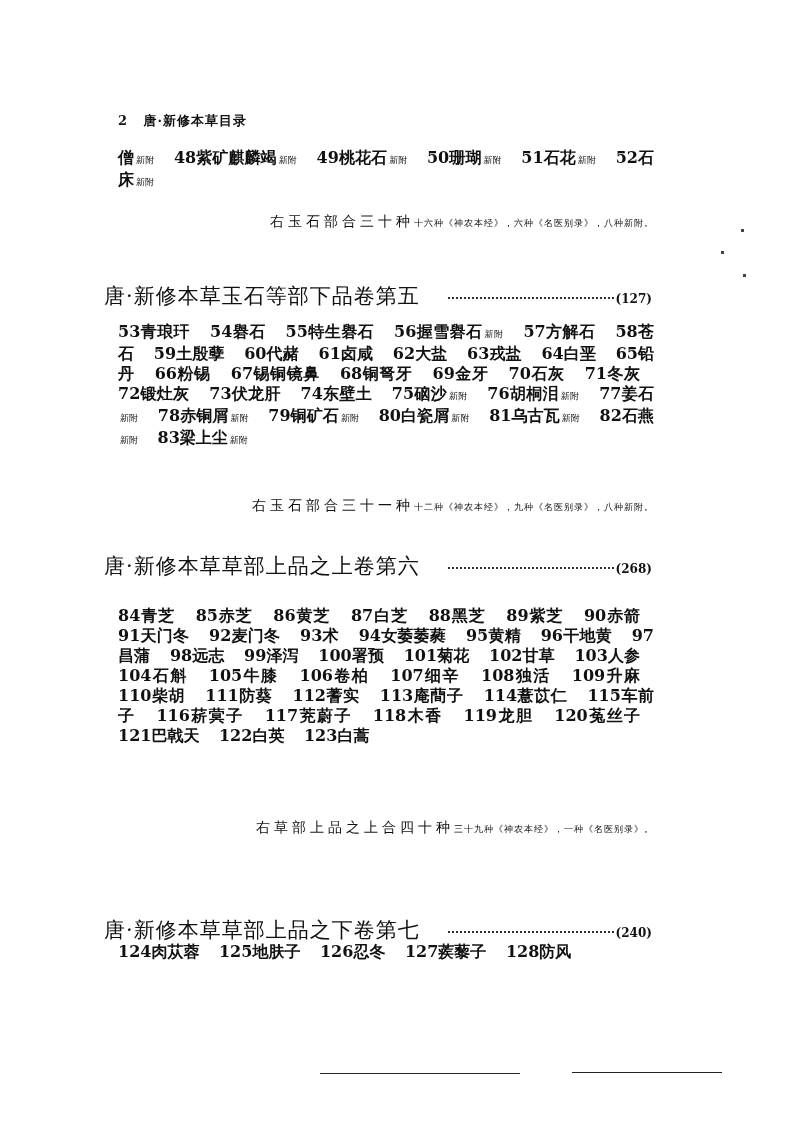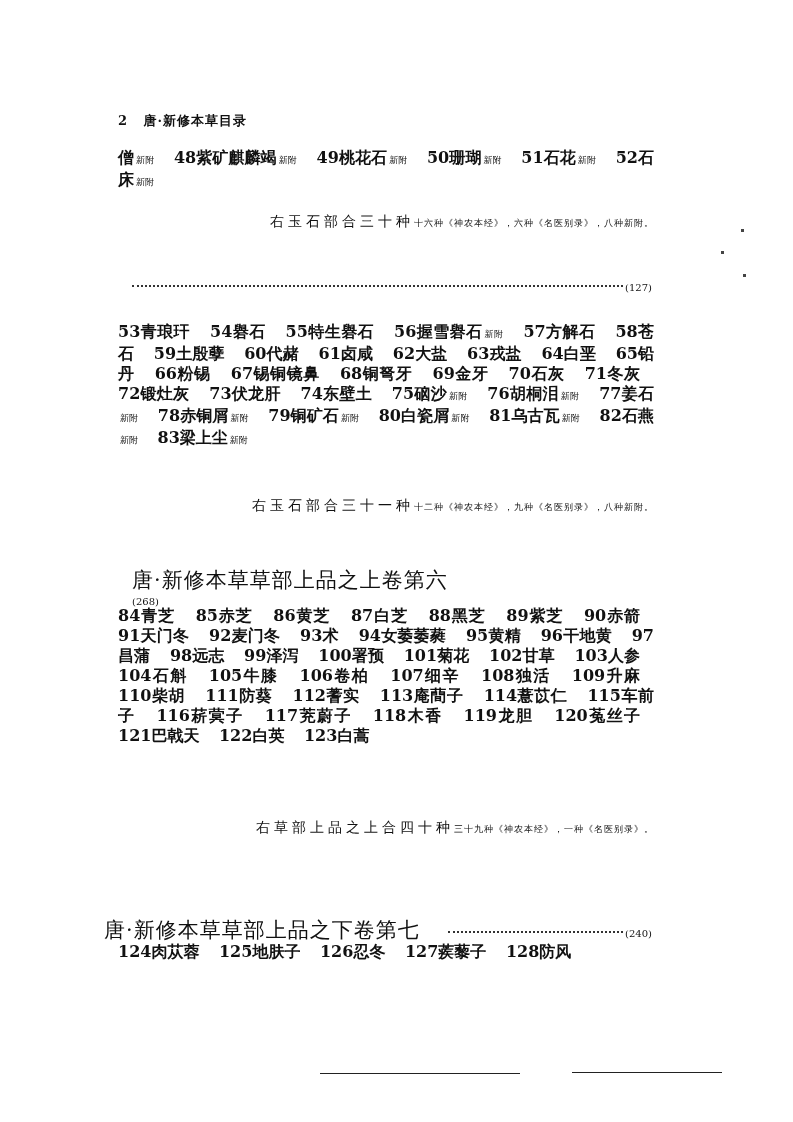--- a/index.html
+++ b/index.html
@@ -27,47 +27,48 @@
   .summary .small { font-size: 9px; letter-spacing: 1px; }
   .vol-heading {
     position: absolute; left: 104px; width: 548px;
     font-size: 21px; display: flex; align-items: baseline;
   }
   .vol-heading .title { letter-spacing: 1px; white-space: nowrap; }
   .vol-heading .leader {
     flex: 1; margin: 0 2px 0 28px; border-bottom: 2px dotted #333;
     height: 0; position: relative; top: -4px;
   }
-  .vol-heading .page { font-size: 10px; font-weight: normal; white-space: nowrap; }
+  .vol-heading .page { font-size: 12px; font-weight: bold; white-space: nowrap; }
   .rule { position: absolute; height: 1px; background: #222; }
   .speck { position: absolute; width: 3px; height: 3px; background: #444; }
 </style>
 </head>
 <body>
 
 <div class="page-header">
   <span class="num">2</span>
   <span>唐·新修本草目录</span>
 </div>
 
 <div class="entries" style="top:148px;"><span class="entry"><span></span><span>僧</span><span class="note">新附</span></span> <span class="entry"><span>48</span><span>紫矿麒麟竭</span><span class="note">新附</span></span> <span class="entry"><span>49</span><span>桃花石</span><span class="note">新附</span></span> <span class="entry"><span>50</span><span>珊瑚</span><span class="note">新附</span></span> <span class="entry"><span>51</span><span>石花</span><span class="note">新附</span></span> <span class="entry"><span>52</span><span>石床</span><span class="note">新附</span></span> </div>
 <div class="summary" style="top:210px;">
   <span class="main">右玉石部合三十种</span><span class="small">十六种《神农本经》，六种《名医别录》，八种新附。</span>
 </div>
 
 <div class="vol-heading" style="top:282px;">
+  <span class="title">唐·新修本草玉石等部下品卷第五</span>
   <span class="leader"></span>
   <span class="page">(127)</span>
 </div>
 <div class="entries" style="top:322px;"><span class="entry"><span>53</span><span>青琅玕</span></span> <span class="entry"><span>54</span><span>礜石</span></span> <span class="entry"><span>55</span><span>特生礜石</span></span> <span class="entry"><span>56</span><span>握雪礜石</span><span class="note">新附</span></span> <span class="entry"><span>57</span><span>方解石</span></span> <span class="entry"><span>58</span><span>苍石</span></span> <span class="entry"><span>59</span><span>土殷孽</span></span> <span class="entry"><span>60</span><span>代赭</span></span> <span class="entry"><span>61</span><span>卤咸</span></span> <span class="entry"><span>62</span><span>大盐</span></span> <span class="entry"><span>63</span><span>戎盐</span></span> <span class="entry"><span>64</span><span>白垩</span></span> <span class="entry"><span>65</span><span>铅丹</span></span> <span class="entry"><span>66</span><span>粉锡</span></span> <span class="entry"><span>67</span><span>锡铜镜鼻</span></span> <span class="entry"><span>68</span><span>铜弩牙</span></span> <span class="entry"><span>69</span><span>金牙</span></span> <span class="entry"><span>70</span><span>石灰</span></span> <span class="entry"><span>71</span><span>冬灰</span></span> <span class="entry"><span>72</span><span>锻灶灰</span></span> <span class="entry"><span>73</span><span>伏龙肝</span></span> <span class="entry"><span>74</span><span>东壁土</span></span> <span class="entry"><span>75</span><span>硇沙</span><span class="note">新附</span></span> <span class="entry"><span>76</span><span>胡桐泪</span><span class="note">新附</span></span> <span class="entry"><span>77</span><span>姜石</span><span class="note">新附</span></span> <span class="entry"><span>78</span><span>赤铜屑</span><span class="note">新附</span></span> <span class="entry"><span>79</span><span>铜矿石</span><span class="note">新附</span></span> <span class="entry"><span>80</span><span>白瓷屑</span><span class="note">新附</span></span> <span class="entry"><span>81</span><span>乌古瓦</span><span class="note">新附</span></span> <span class="entry"><span>82</span><span>石燕</span><span class="note">新附</span></span> <span class="entry"><span>83</span><span>梁上尘</span><span class="note">新附</span></span> </div>
 <div class="summary" style="top:494px;">
   <span class="main">右玉石部合三十一种</span><span class="small">十二种《神农本经》，九种《名医别录》，八种新附。</span>
 </div>
 
-<div class="vol-heading" style="top:566px;flex-direction:column;">
+<div class="vol-heading" style="top:552px;">
   <span class="title">唐·新修本草草部上品之上卷第六</span>
   <span class="leader"></span>
   <span class="page">(268)</span>
 </div>
 <div class="entries" style="top:606px;"><span class="entry"><span>84</span><span>青芝</span></span> <span class="entry"><span>85</span><span>赤芝</span></span> <span class="entry"><span>86</span><span>黄芝</span></span> <span class="entry"><span>87</span><span>白芝</span></span> <span class="entry"><span>88</span><span>黑芝</span></span> <span class="entry"><span>89</span><span>紫芝</span></span> <span class="entry"><span>90</span><span>赤箭</span></span> <span class="entry"><span>91</span><span>天门冬</span></span> <span class="entry"><span>92</span><span>麦门冬</span></span> <span class="entry"><span>93</span><span>术</span></span> <span class="entry"><span>94</span><span>女萎萎蕤</span></span> <span class="entry"><span>95</span><span>黄精</span></span> <span class="entry"><span>96</span><span>干地黄</span></span> <span class="entry"><span>97</span><span>昌蒲</span></span> <span class="entry"><span>98</span><span>远志</span></span> <span class="entry"><span>99</span><span>泽泻</span></span> <span class="entry"><span>100</span><span>署预</span></span> <span class="entry"><span>101</span><span>菊花</span></span> <span class="entry"><span>102</span><span>甘草</span></span> <span class="entry"><span>103</span><span>人参</span></span> <span class="entry"><span>104</span><span>石斛</span></span> <span class="entry"><span>105</span><span>牛膝</span></span> <span class="entry"><span>106</span><span>卷柏</span></span> <span class="entry"><span>107</span><span>细辛</span></span> <span class="entry"><span>108</span><span>独活</span></span> <span class="entry"><span>109</span><span>升麻</span></span> <span class="entry"><span>110</span><span>柴胡</span></span> <span class="entry"><span>111</span><span>防葵</span></span> <span class="entry"><span>112</span><span>蓍实</span></span> <span class="entry"><span>113</span><span>庵蕳子</span></span> <span class="entry"><span>114</span><span>薏苡仁</span></span> <span class="entry"><span>115</span><span>车前子</span></span> <span class="entry"><span>116</span><span>菥蓂子</span></span> <span class="entry"><span>117</span><span>茺蔚子</span></span> <span class="entry"><span>118</span><span>木香</span></span> <span class="entry"><span>119</span><span>龙胆</span></span> <span class="entry"><span>120</span><span>菟丝子</span></span> <span class="entry"><span>121</span><span>巴戟天</span></span> <span class="entry"><span>122</span><span>白英</span></span> <span class="entry"><span>123</span><span>白蒿</span></span> </div>
 <div class="summary" style="top:816px;">
   <span class="main">右草部上品之上合四十种</span><span class="small">三十九种《神农本经》，一种《名医别录》。</span>
 </div>
 
 <div class="vol-heading" style="top:880px;margin-top:36px;">

